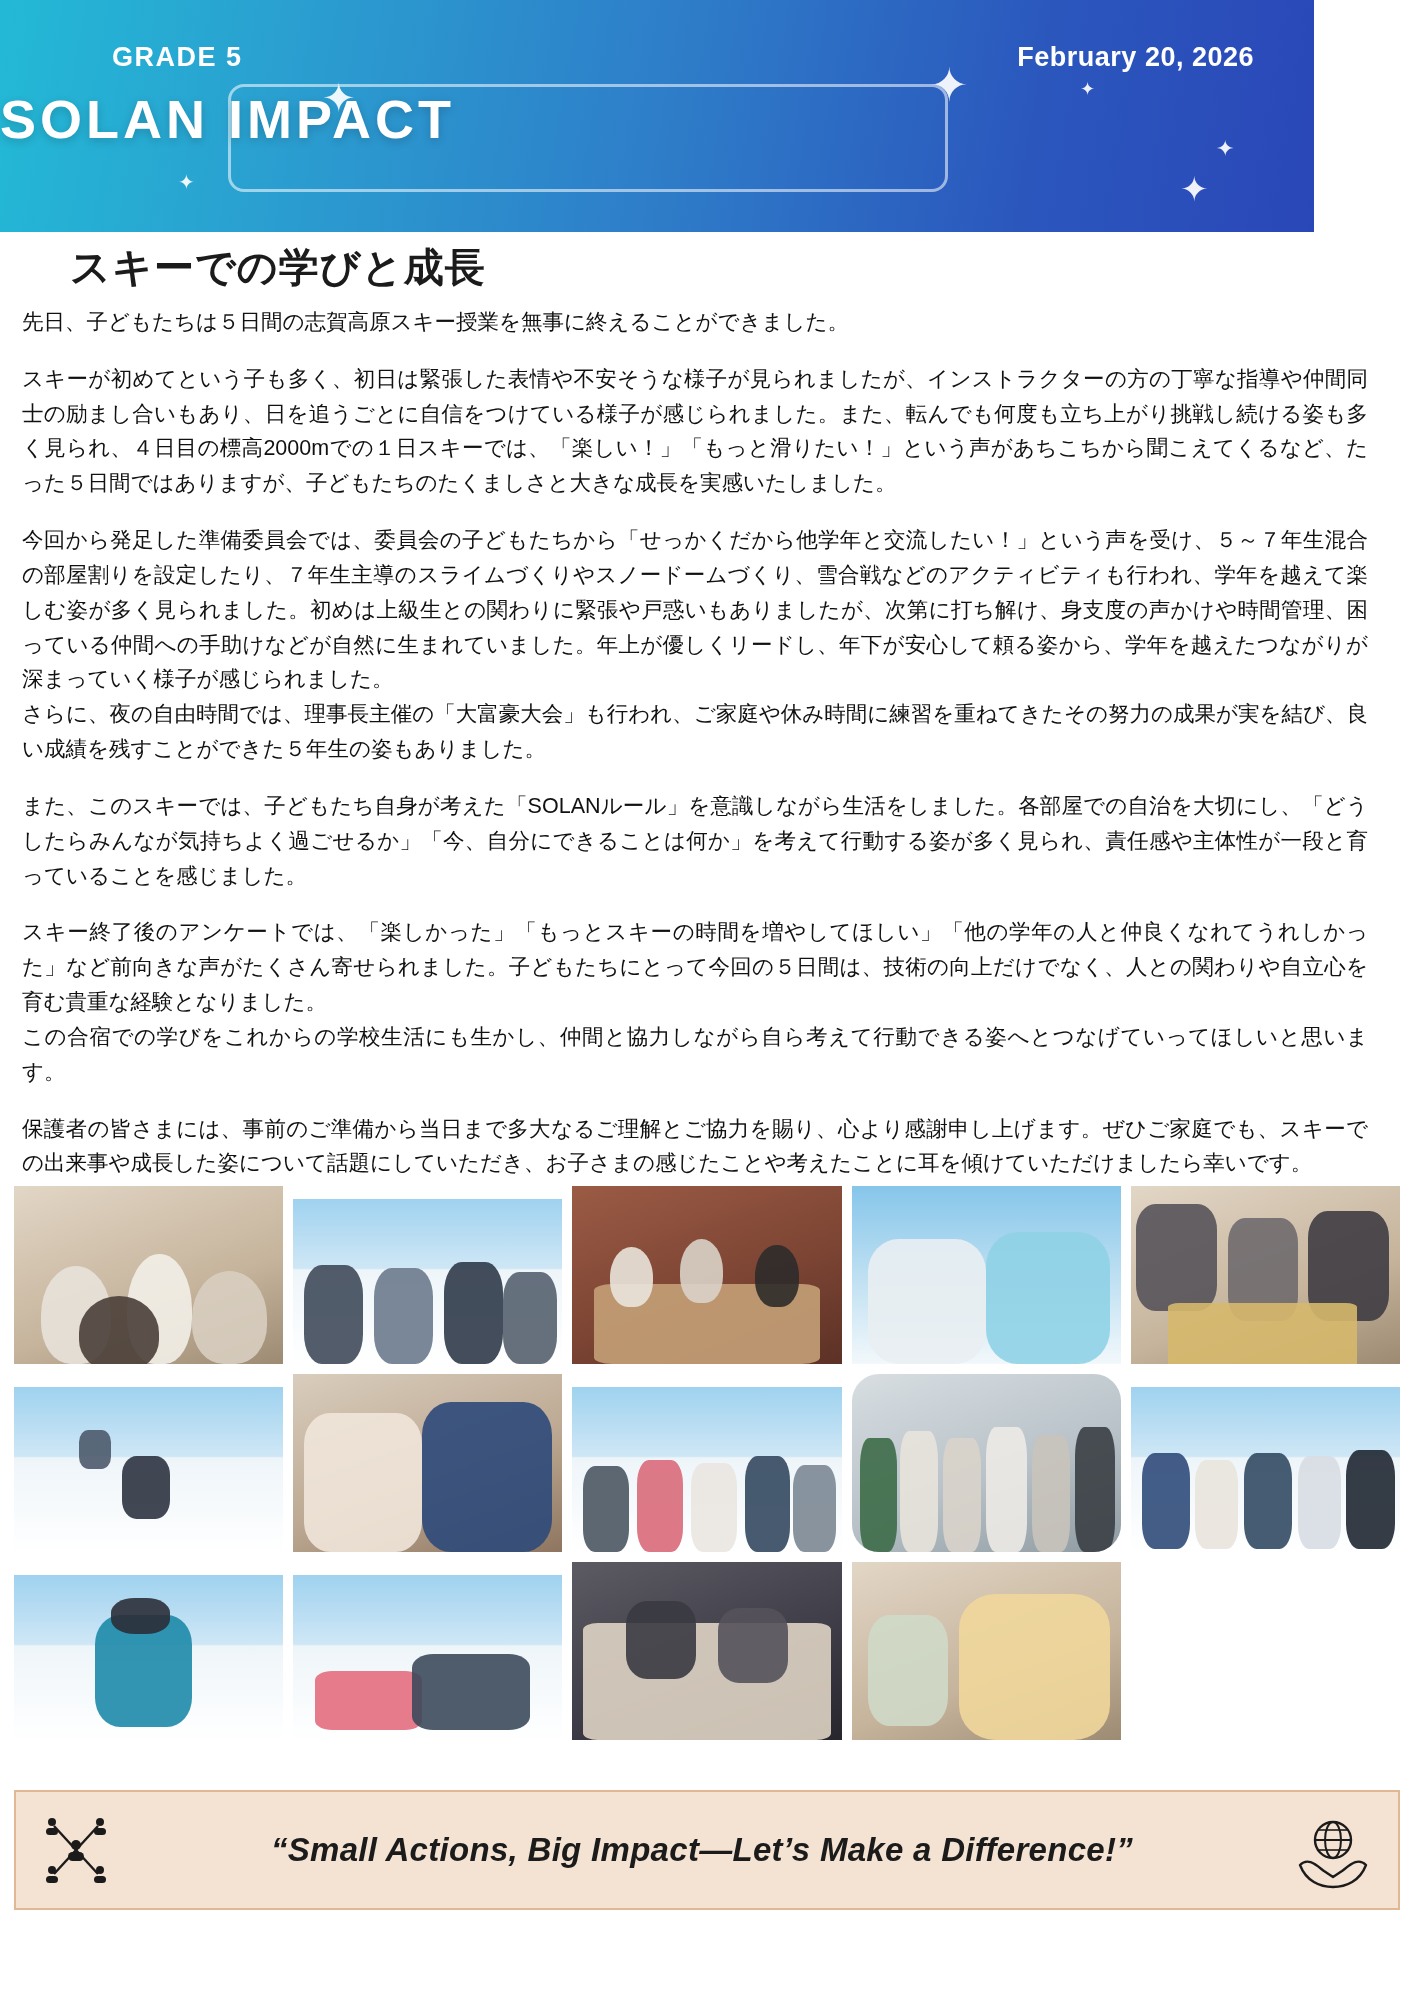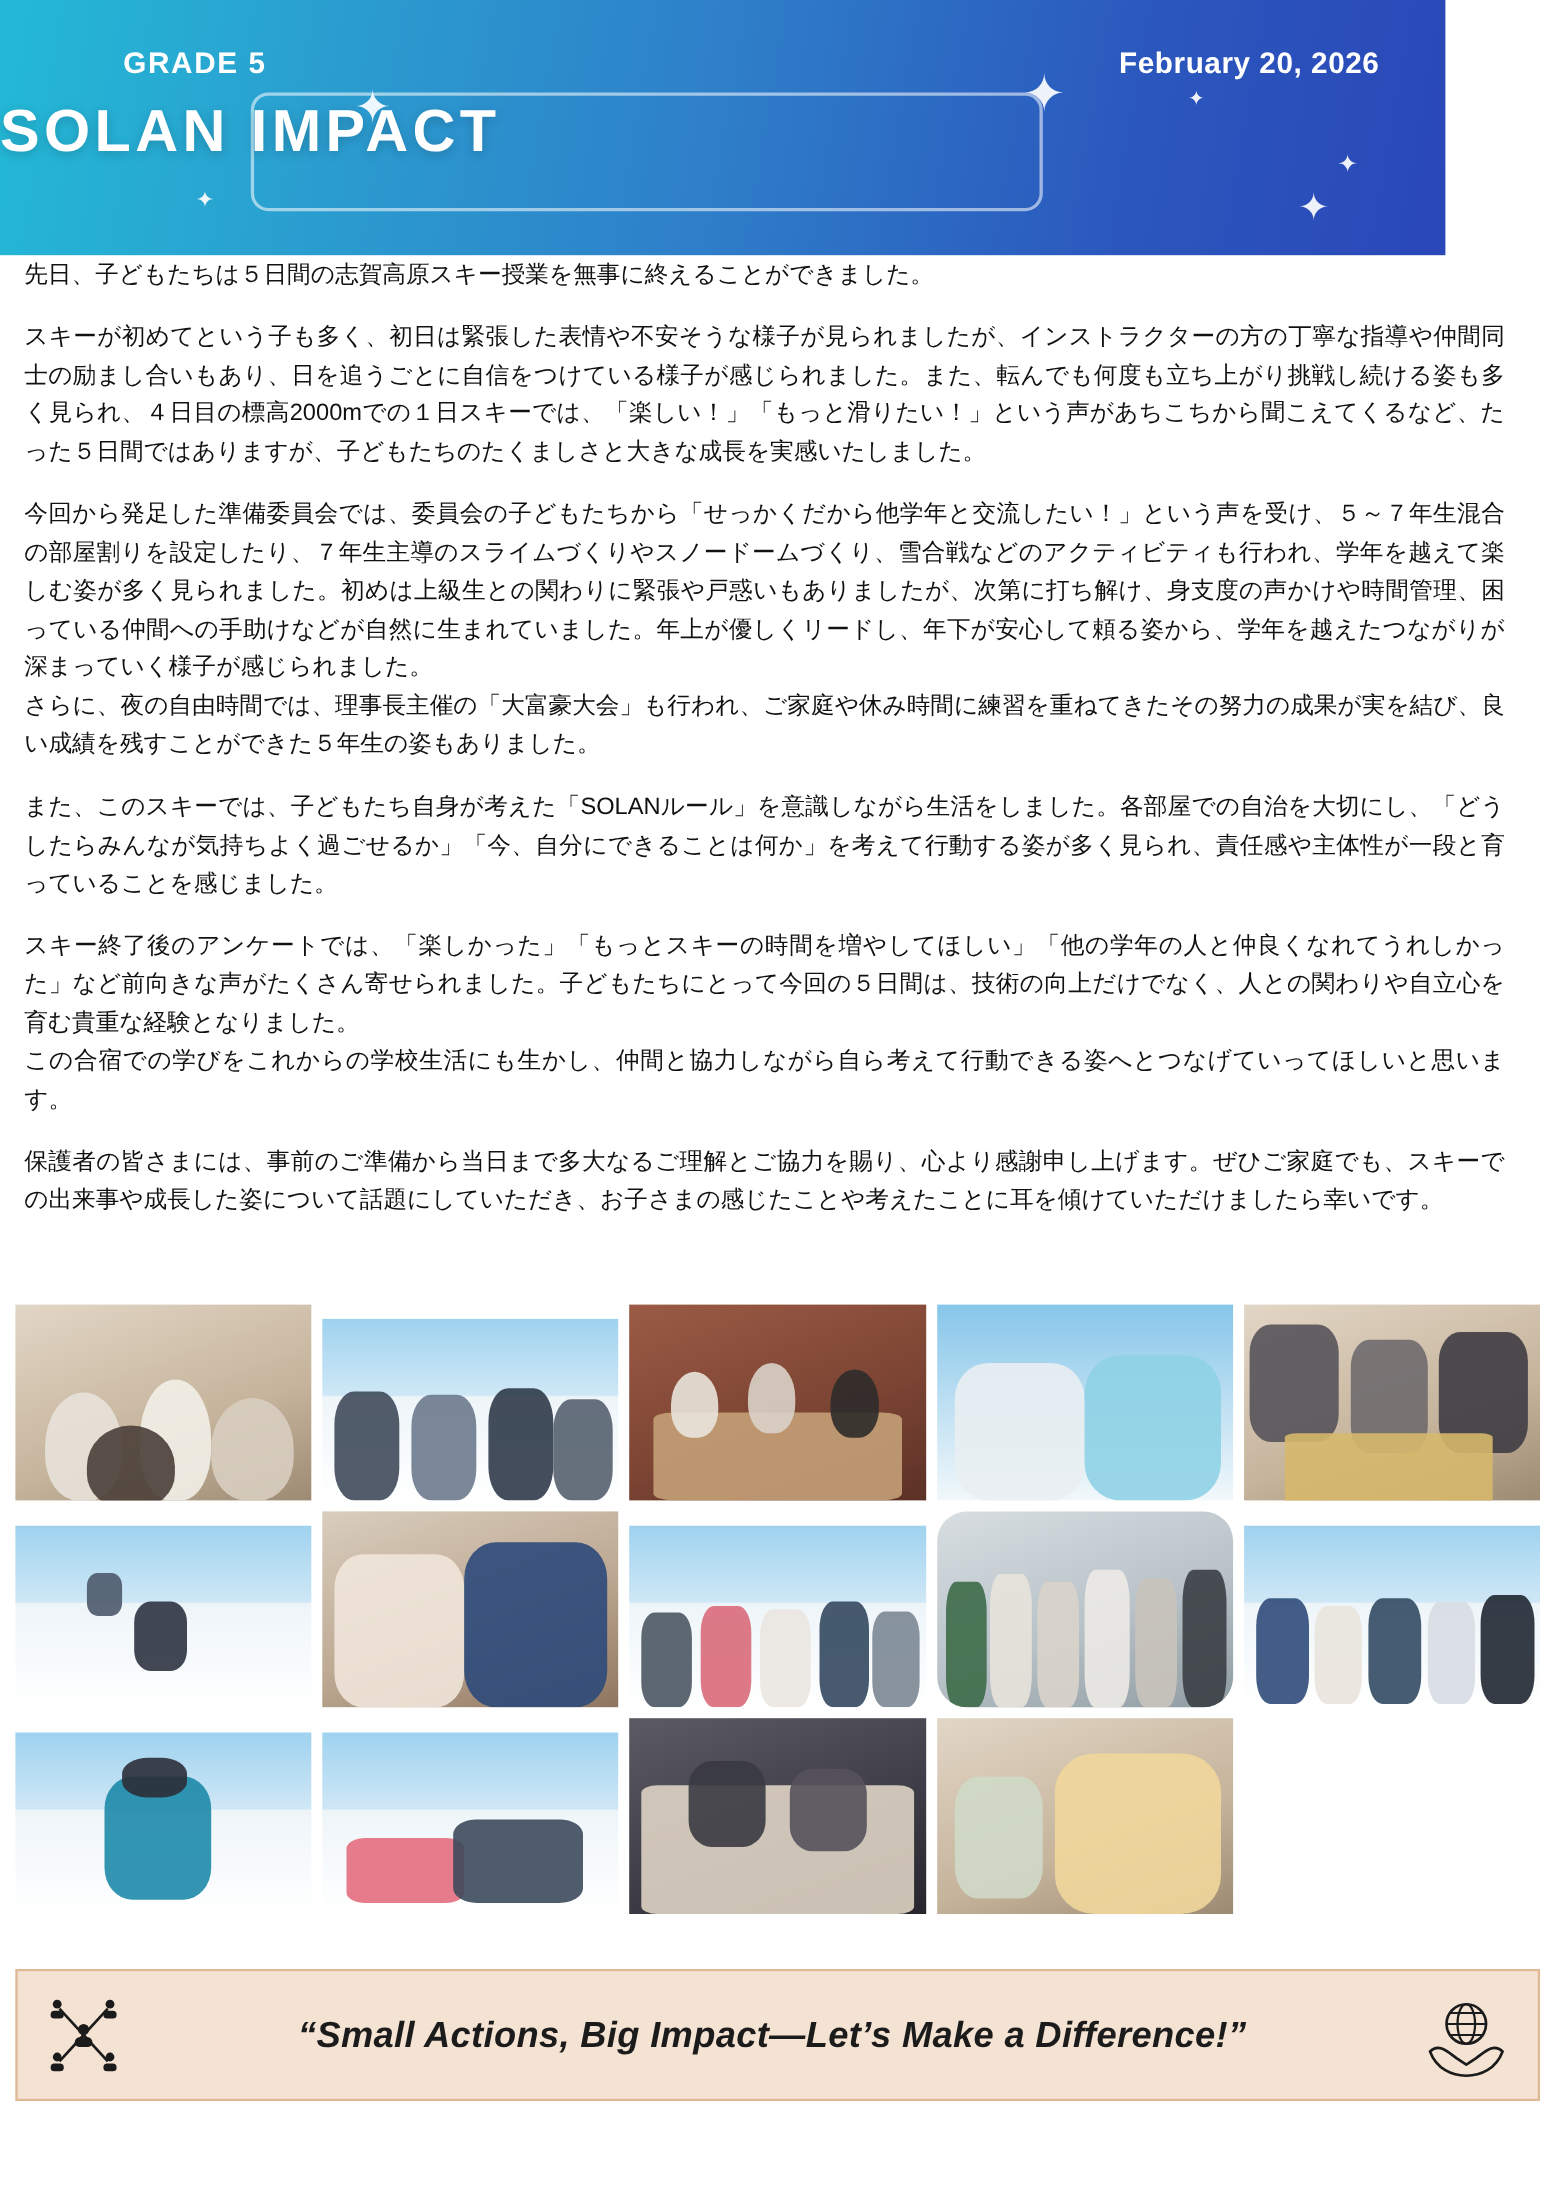--- a/index.html
+++ b/index.html
@@ -188,20 +188,21 @@
   <div class="title">SOLAN IMPACT</div>
   <span class="sparkle sp1">✦</span>
   <span class="sparkle sp2">✦</span>
   <span class="sparkle sp3">✦</span>
   <span class="sparkle sp4">✦</span>
   <span class="sparkle sp5">✦</span>
   <span class="sparkle sp6">✦</span>
 </div>
 
 <div class="article">
+  <div class="headline">スキーでの学びと成長</div>
   <div class="body-text">
     <p>先日、子どもたちは５日間の志賀高原スキー授業を無事に終えることができました。</p>
     <p>スキーが初めてという子も多く、初日は緊張した表情や不安そうな様子が見られましたが、インストラクターの方の丁寧な指導や仲間同士の励まし合いもあり、日を追うごとに自信をつけている様子が感じられました。また、転んでも何度も立ち上がり挑戦し続ける姿も多く見られ、４日目の標高2000mでの１日スキーでは、「楽しい！」「もっと滑りたい！」という声があちこちから聞こえてくるなど、たった５日間ではありますが、子どもたちのたくましさと大きな成長を実感いたしました。</p>
     <p class="tight">今回から発足した準備委員会では、委員会の子どもたちから「せっかくだから他学年と交流したい！」という声を受け、５～７年生混合の部屋割りを設定したり、７年生主導のスライムづくりやスノードームづくり、雪合戦などのアクティビティも行われ、学年を越えて楽しむ姿が多く見られました。初めは上級生との関わりに緊張や戸惑いもありましたが、次第に打ち解け、身支度の声かけや時間管理、困っている仲間への手助けなどが自然に生まれていました。年上が優しくリードし、年下が安心して頼る姿から、学年を越えたつながりが深まっていく様子が感じられました。</p>
     <p>さらに、夜の自由時間では、理事長主催の「大富豪大会」も行われ、ご家庭や休み時間に練習を重ねてきたその努力の成果が実を結び、良い成績を残すことができた５年生の姿もありました。</p>
     <p>また、このスキーでは、子どもたち自身が考えた「SOLANルール」を意識しながら生活をしました。各部屋での自治を大切にし、「どうしたらみんなが気持ちよく過ごせるか」「今、自分にできることは何か」を考えて行動する姿が多く見られ、責任感や主体性が一段と育っていることを感じました。</p>
     <p class="tight">スキー終了後のアンケートでは、「楽しかった」「もっとスキーの時間を増やしてほしい」「他の学年の人と仲良くなれてうれしかった」など前向きな声がたくさん寄せられました。子どもたちにとって今回の５日間は、技術の向上だけでなく、人との関わりや自立心を育む貴重な経験となりました。</p>
     <p>この合宿での学びをこれからの学校生活にも生かし、仲間と協力しながら自ら考えて行動できる姿へとつなげていってほしいと思います。</p>
     <p>保護者の皆さまには、事前のご準備から当日まで多大なるご理解とご協力を賜り、心より感謝申し上げます。ぜひご家庭でも、スキーでの出来事や成長した姿について話題にしていただき、お子さまの感じたことや考えたことに耳を傾けていただけましたら幸いです。</p>
   </div>

